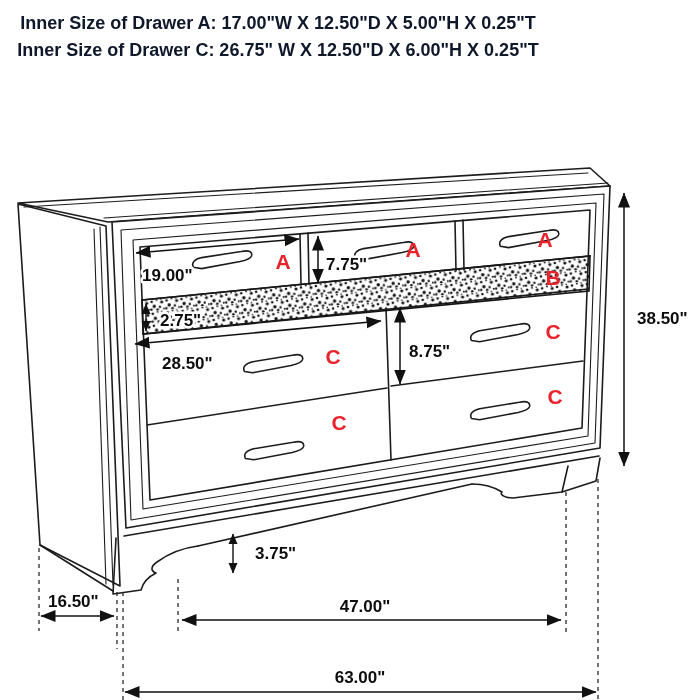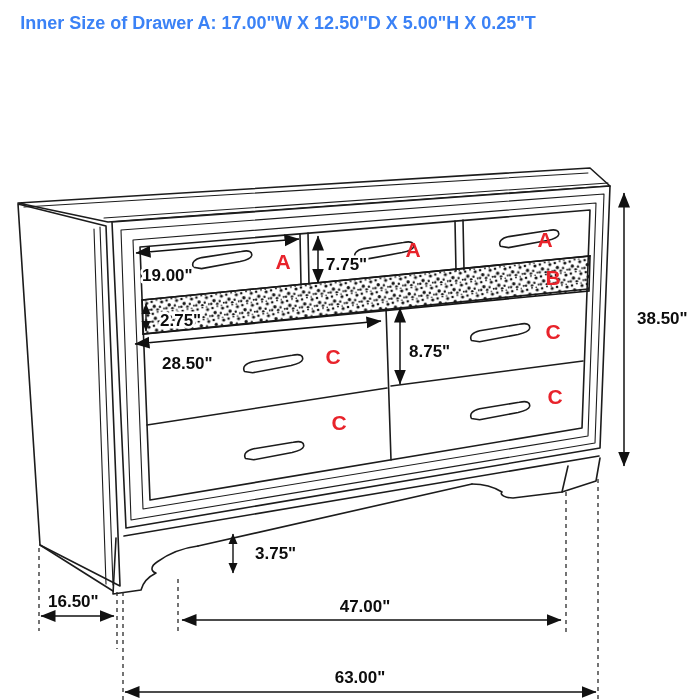--- a/index.html
+++ b/index.html
@@ -1,39 +1,40 @@
 <!DOCTYPE html>
 <html><head>
 <meta charset="utf-8">
 <style>
   html,body{margin:0;padding:0;background:#fff;}
   .page{position:relative;width:700px;height:700px;background:#fff;overflow:hidden;
         font-family:"Liberation Sans", sans-serif;}
   .header{position:absolute;top:10px;left:0;width:556px;text-align:center;
-          font-weight:bold;font-size:18px;line-height:27px;color:#3b82f6;letter-spacing:0px;}
+          font-weight:bold;font-size:18px;line-height:27px;color:#0f172a;letter-spacing:0px;}
   svg{position:absolute;left:0;top:0;}
   .ln{fill:none;stroke:#1c1c1c;stroke-width:1.6;stroke-linejoin:round;stroke-linecap:round;}
   .tn{fill:none;stroke:#1c1c1c;stroke-width:1.1;stroke-linejoin:round;stroke-linecap:round;}
   .face{fill:#ffffff;stroke:#1c1c1c;stroke-width:1.6;stroke-linejoin:round;}
   .dim{stroke:#111;stroke-width:1.5;marker-start:url(#arw);marker-end:url(#arw);}
   .dims{stroke:#111;stroke-width:1.4;marker-start:url(#arws);marker-end:url(#arws);}
   .dsh{stroke:#2a2a2a;stroke-width:1.3;stroke-dasharray:4 4;fill:none;}
   .dt{font-family:"Liberation Sans",sans-serif;font-weight:bold;font-size:17px;fill:#0d0d0d;
       paint-order:stroke;stroke:#ffffff;stroke-width:5px;stroke-linejoin:round;}
   .dtm{text-anchor:middle;}
   .rl{font-family:"Liberation Sans",sans-serif;font-weight:bold;font-size:21px;fill:#e8232b;
       text-anchor:middle;}
 </style>
 </head>
 <body>
 
 <div class="page">
 
   <div class="header">
     <div>Inner Size of Drawer A: 17.00"W X 12.50"D X 5.00"H X 0.25"T</div>
+    <div>Inner Size of Drawer C: 26.75" W X 12.50"D X 6.00"H X 0.25"T</div>
   </div>
 
   <svg width="700" height="700" viewBox="0 0 700 700">
     <defs>
       <marker id="arw" markerUnits="userSpaceOnUse" markerWidth="16" markerHeight="14" refX="14.5" refY="7" orient="auto-start-reverse">
         <path d="M0,1 L15,7 L0,13 Z" fill="#111"></path>
       </marker>
       <marker id="arws" markerUnits="userSpaceOnUse" markerWidth="11" markerHeight="10" refX="10" refY="5" orient="auto-start-reverse">
         <path d="M0,0.5 L10.5,5 L0,9.5 Z" fill="#111"></path>
       </marker>

